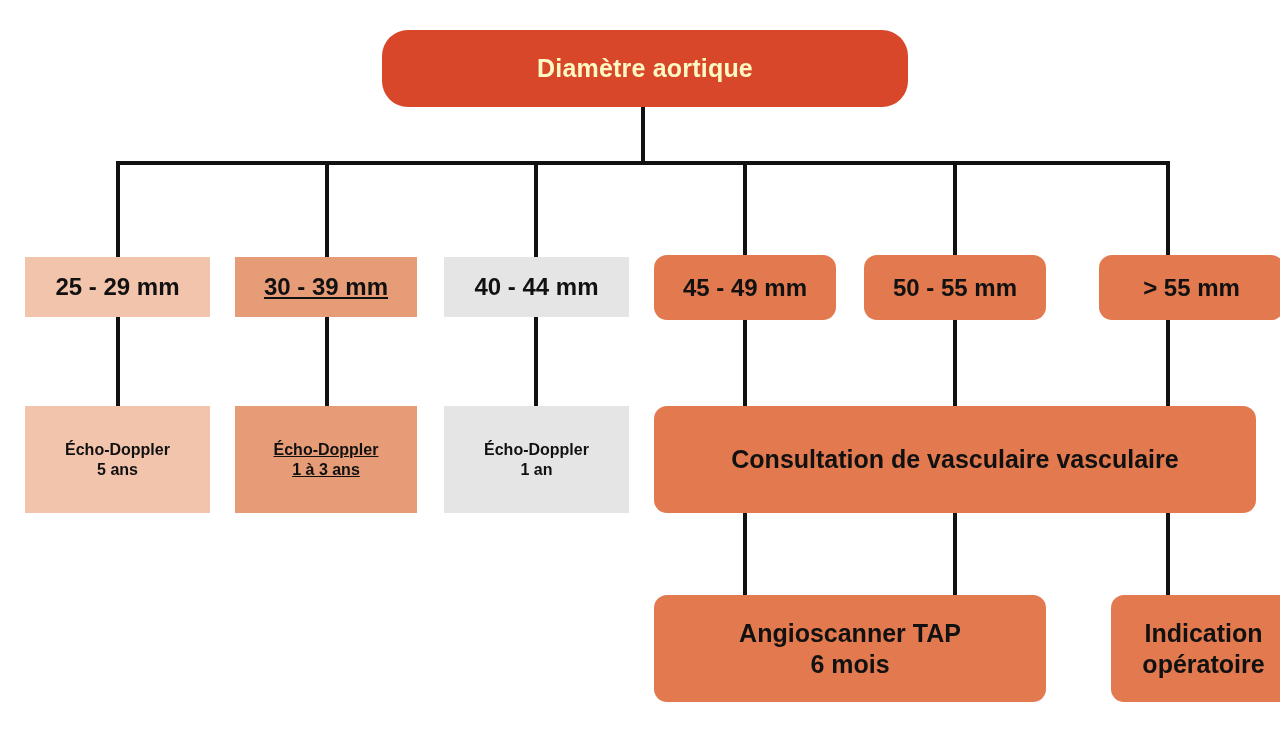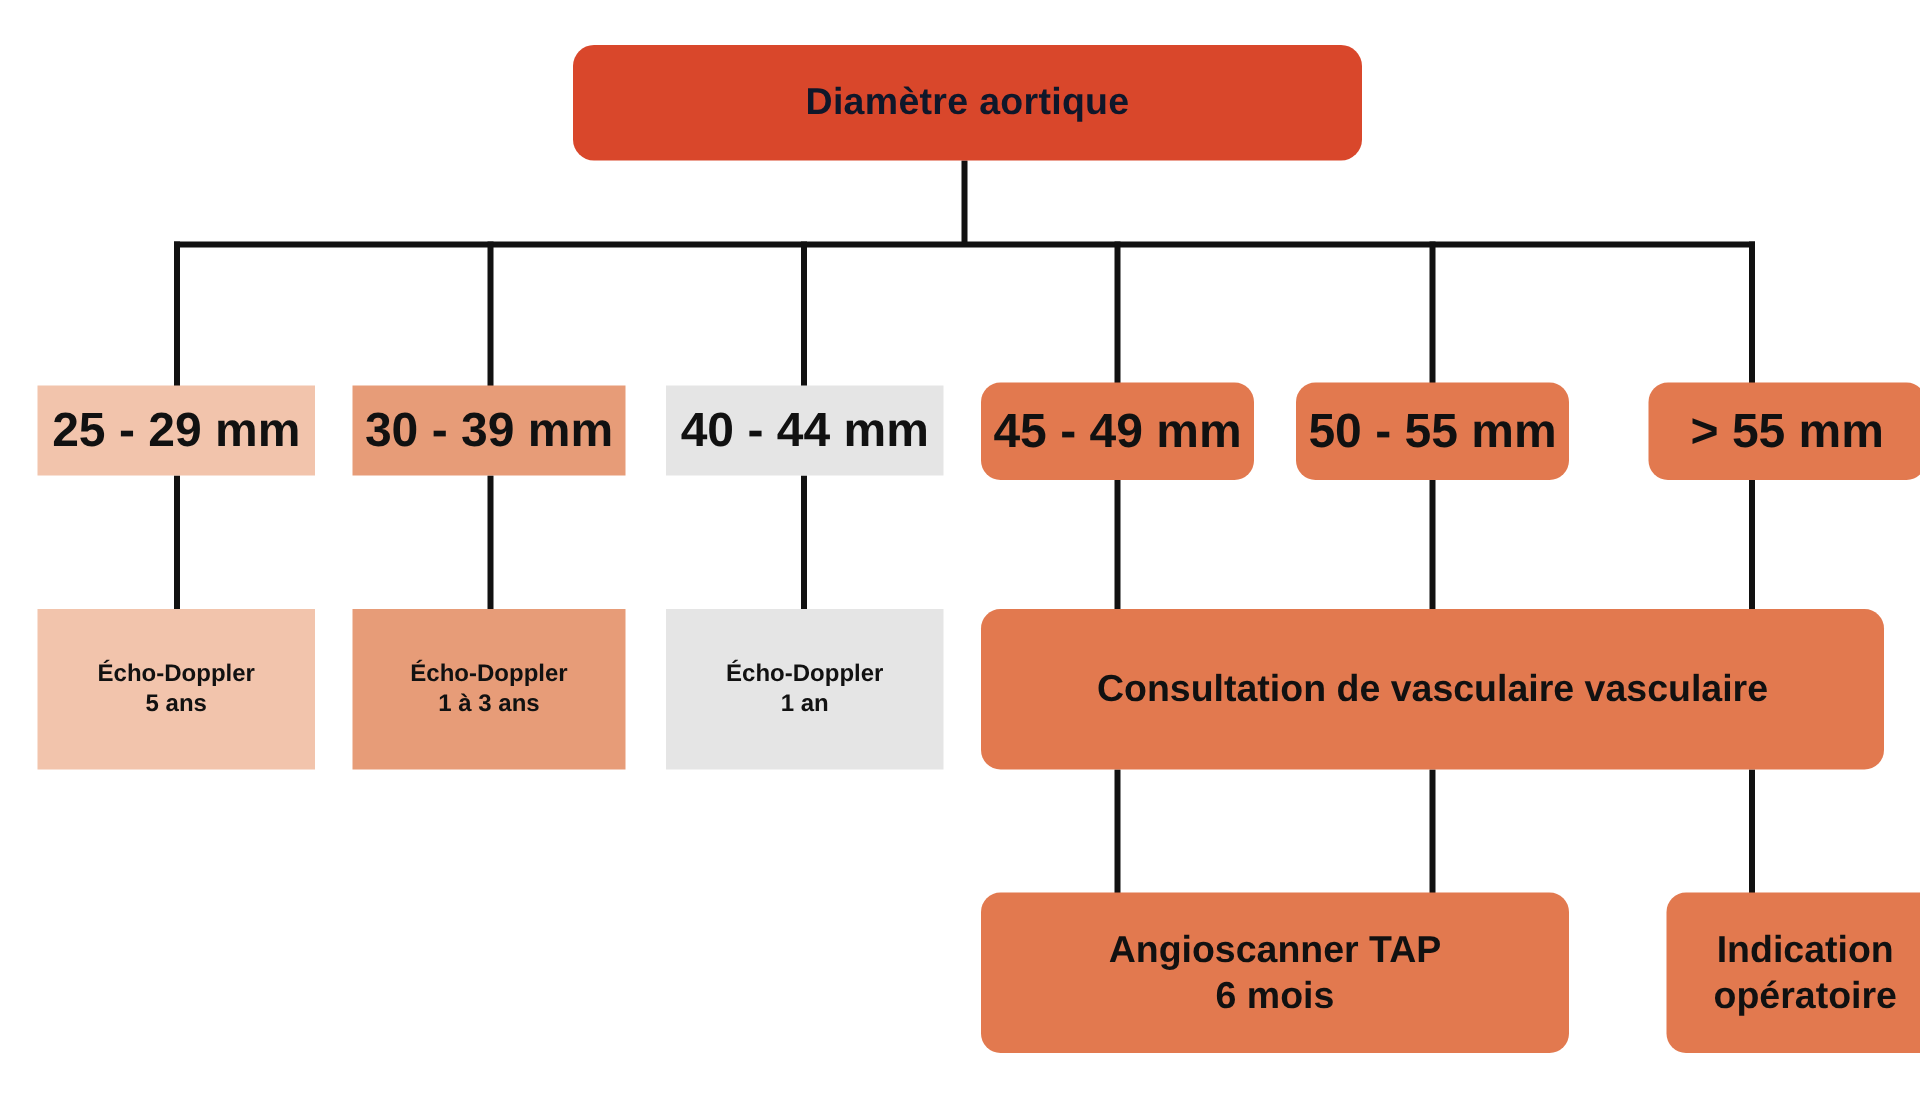--- a/index.html
+++ b/index.html
@@ -35,37 +35,37 @@
     color: #111111;
     font-weight: bold;
     line-height: 1.22;
     white-space: pre-line;
     z-index: 2;
   }
 
   
   .node.root {
     background: #d9472b;
-    color: #0f172a;
-    border-radius: 14px;
+    color: #fef9c3;
+    border-radius: 26px;
     font-size: 25px;
     letter-spacing: 0.2px;
   }
 
   
   .node.square { border-radius: 0; }
   
   .node.rounded { border-radius: 13px; }
 
   .tone-1 { background: #f2c4ac; }
-  .tone-2 { background: #e79c78; }
+  .tone-2 { background: #e79c78; text-decoration: underline; }
   .tone-3 { background: #e5e5e5; }
   .tone-4 { background: #e2794f; }
 
-  .size-range  { font-size: 32px; }
+  .size-range  { font-size: 24px; }
   .size-action { font-size: 16px; }
   .size-wide   { font-size: 25px; }
 </style>
 </head>
 <body>
 
 <div id="canvas">
 
   <div class="node root" style="left:382px; top:30px; width:526px; height:77px;">Diamètre aortique</div>
 

